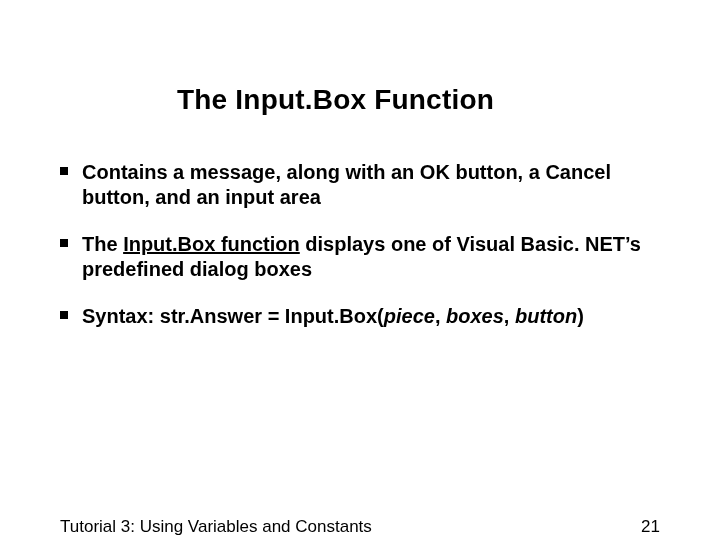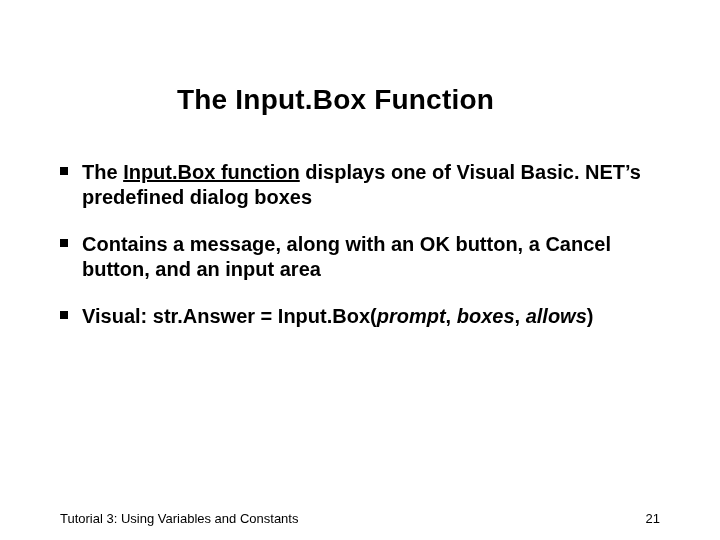--- a/index.html
+++ b/index.html
@@ -50,54 +50,54 @@
   }
   .text {
     font-size: 20px;
     font-weight: bold;
     flex: 1 1 auto;
   }
   .text .u { text-decoration: underline; }
   .text .i { font-style: italic; }
   .footer {
     position: absolute;
-    bottom: 14px;
+    bottom: 3px;
     left: 60px;
     right: 60px;
     display: flex;
     justify-content: space-between;
-    font-size: 13px;
+    font-size: 17px;
     font-weight: normal;
   }
 </style>
 </head>
 <body>
 
 <div class="slide">
 
   <div class="title">The Input.Box Function</div>
 
   <div class="bullets">
 
     <div class="item">
       <div class="marker"></div>
+      <div class="text">Contains a message, along with an OK button, a Cancel button, and an input area</div>
+    </div>
+
+    <div class="item">
+      <div class="marker"></div>
       <div class="text">
         <span>The </span><span class="u">Input.Box function</span><span> displays one of Visual Basic. NET’s predefined dialog boxes</span>
       </div>
     </div>
 
     <div class="item">
       <div class="marker"></div>
-      <div class="text">Contains a message, along with an OK button, a Cancel button, and an input area</div>
-    </div>
-
-    <div class="item">
-      <div class="marker"></div>
       <div class="text">
-        <span>Visual: str.Answer = Input.Box(</span><span class="i">prompt</span><span>, </span><span class="i">boxes</span><span>, </span><span class="i">allows</span><span>)</span>
+        <span>Syntax: str.Answer = Input.Box(</span><span class="i">piece</span><span>, </span><span class="i">boxes</span><span>, </span><span class="i">button</span><span>)</span>
       </div>
     </div>
 
 
 
   </div>
 
   <div class="footer">
     <span>Tutorial 3: Using Variables and Constants</span>
     <span>21</span>

